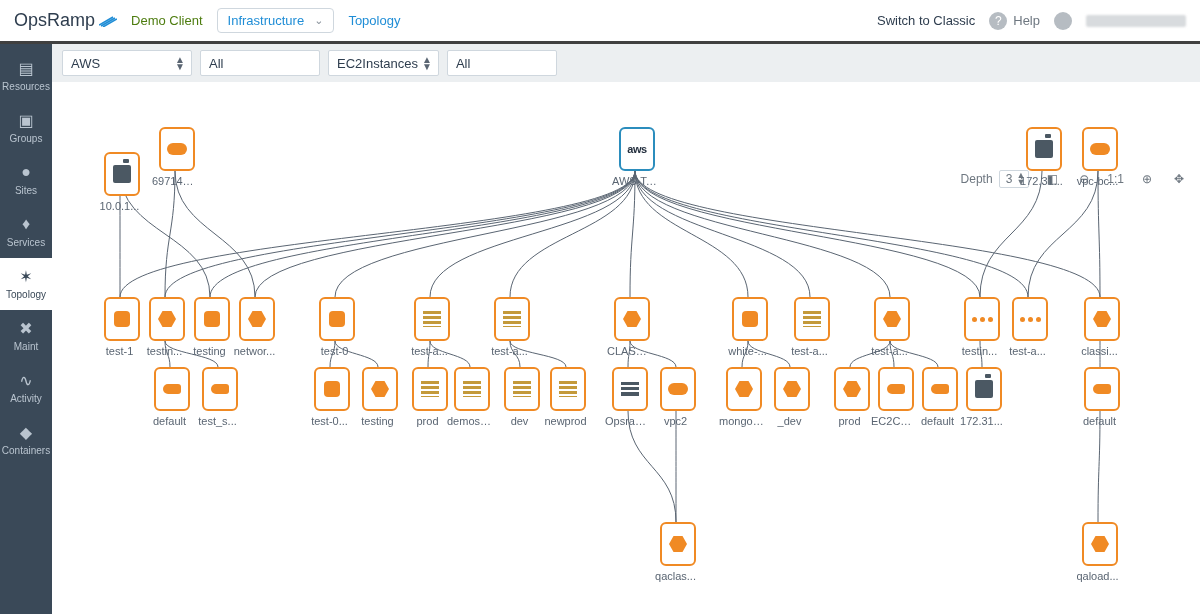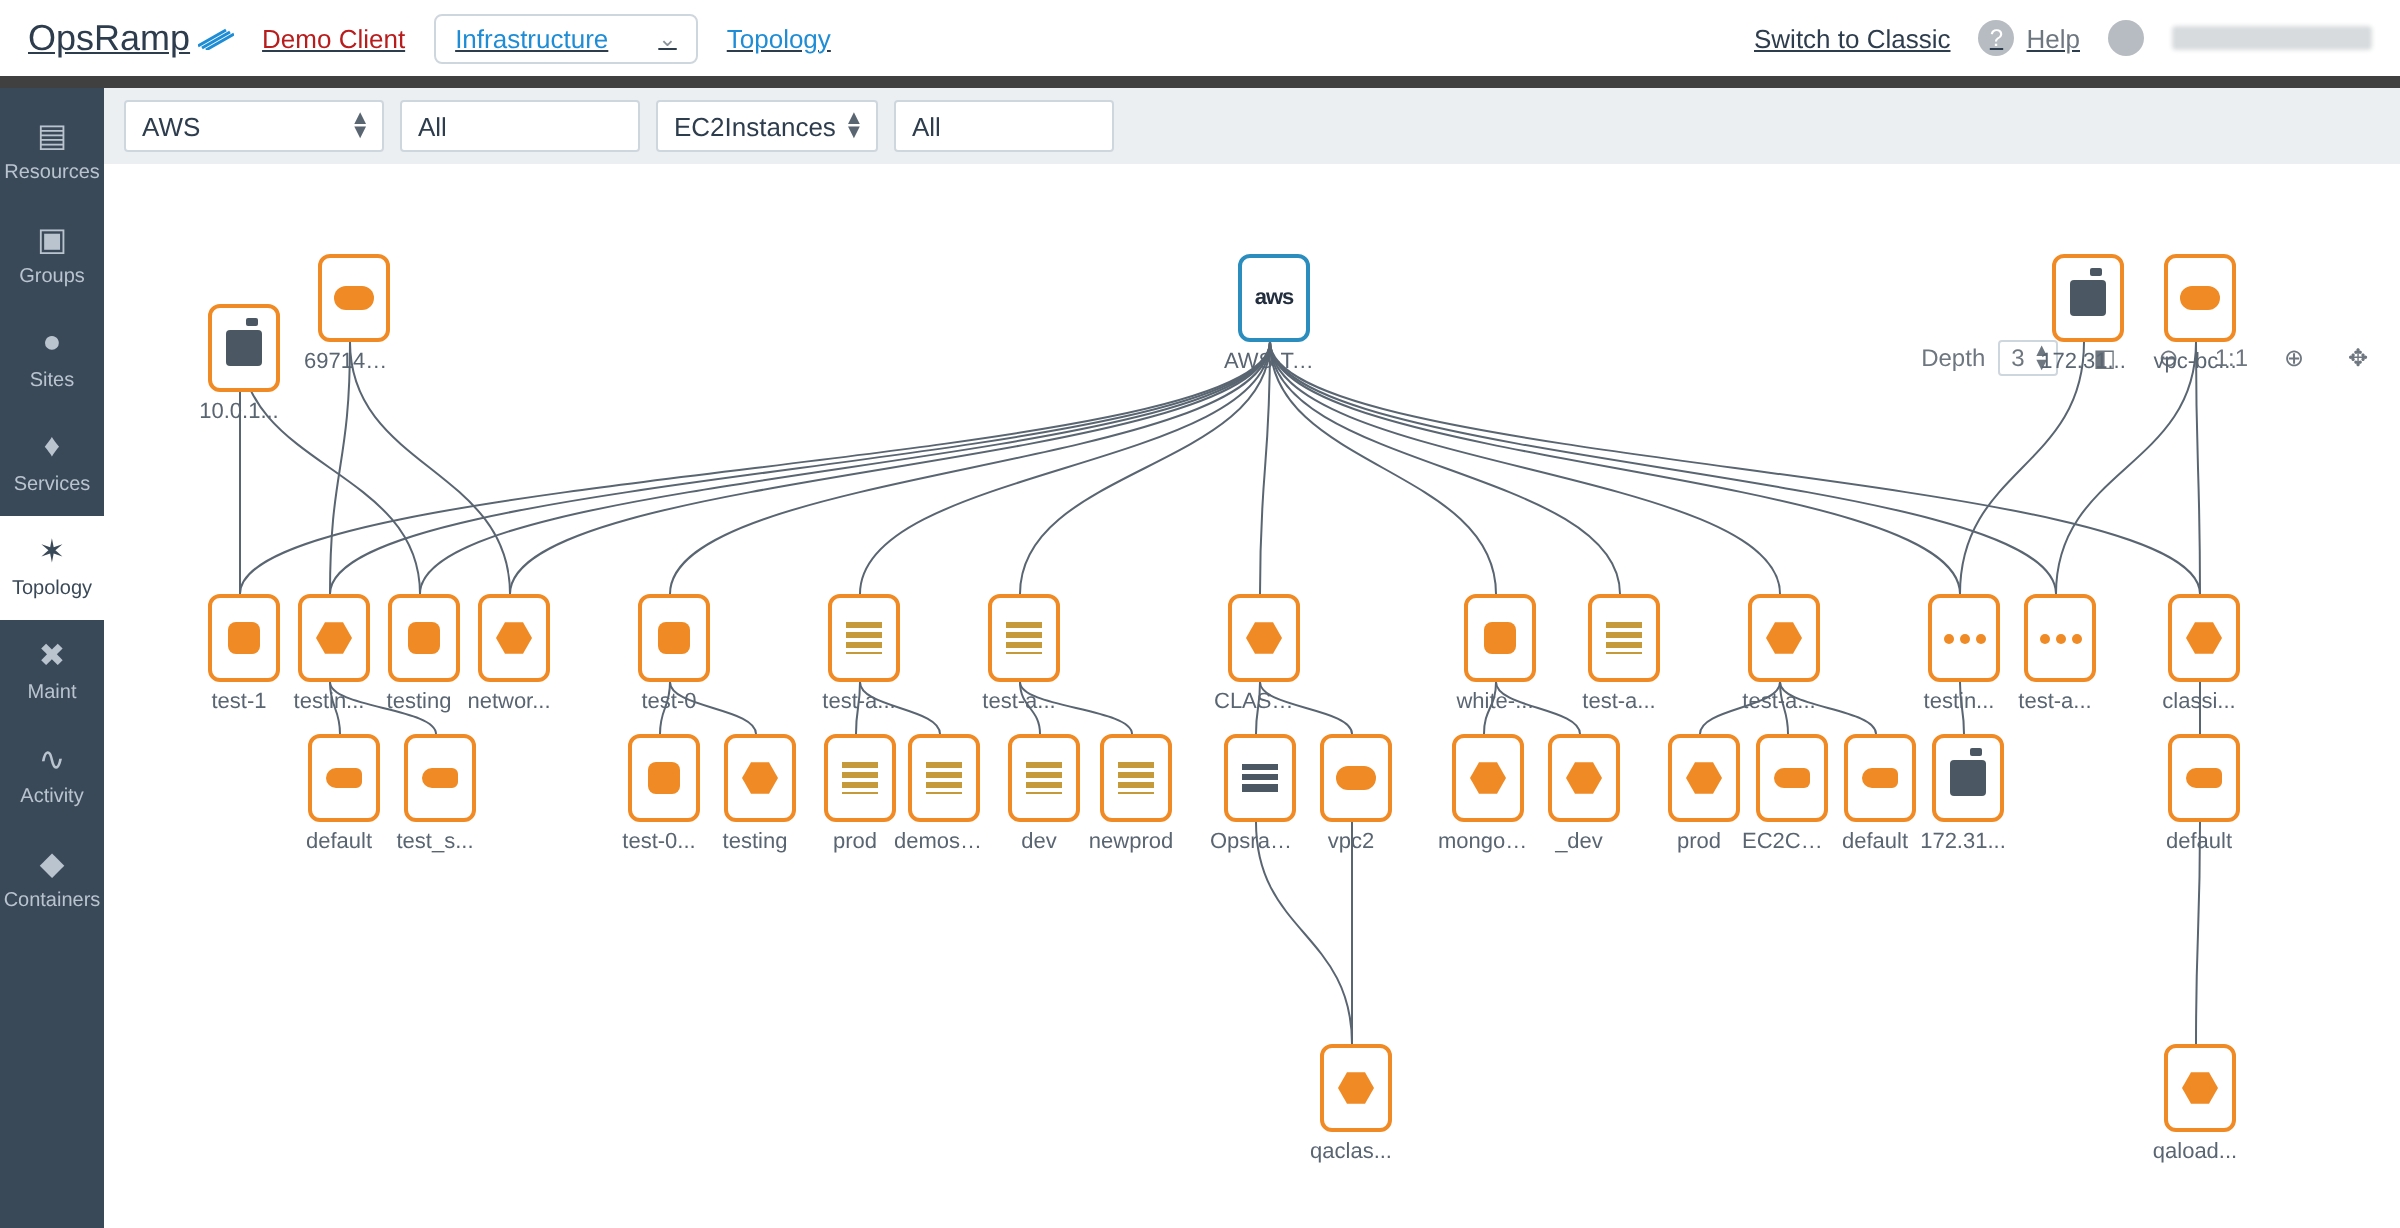--- a/index.html
+++ b/index.html
@@ -1,23 +1,23 @@
 <!DOCTYPE html>
 <html><head>
 <meta charset="utf-8">
 <style>
   * { box-sizing: border-box; margin: 0; padding: 0; font-family: -apple-system, BlinkMacSystemFont, "Segoe UI", Arial, sans-serif; }
   body { width: 1200px; height: 614px; overflow: hidden; background: #fff; color: #2e3d4e; position: relative; }
 
   
-  .header { height: 44px; display: flex; align-items: center; padding: 4px 14px; gap: 14px; border-bottom: 6px solid #404040; text-decoration: underline; }
+  .header { height: 44px; display: flex; align-items: center; padding: 4px 14px; gap: 14px; border-bottom: 3px solid #404040; }
   .logo { font-size: 18px; color: #2e3d4e; display: flex; align-items: center; gap: 4px; }
   .logo svg { display: inline-block; }
-  .client-name { font-size: 13px; color: #b91c1c; }
-  .pill { border: 1px solid #cfd7de; border-radius: 4px; padding: 4px 10px; display: flex; align-items: center; gap: 25px; font-size: 13px; color: #1f8dd6; }
+  .client-name { font-size: 13px; color: #4d7c0f; }
+  .pill { border: 1px solid #cfd7de; border-radius: 4px; padding: 4px 10px; display: flex; align-items: center; gap: 10px; font-size: 13px; color: #1f8dd6; }
   .pill .chev { color: #8a939c; font-size: 11px; }
   .top-link { font-size: 13px; color: #1f8dd6; }
   .header-spacer { flex: 1; }
   .classic { font-size: 13px; color: #2e3d4e; }
   .help { font-size: 13px; color: #6e7780; display: flex; align-items: center; gap: 6px; }
   .circle-ico { width: 18px; height: 18px; border-radius: 50%; background: #b6bcc2; display: inline-block; }
   .user-blur { width: 100px; height: 12px; background: #d8dbde; border-radius: 2px; filter: blur(1px); }
 
   
   .sidebar { position: absolute; left: 0; top: 44px; bottom: 0; width: 52px; background: #3a4958; display: flex; flex-direction: column; padding-top: 6px; }

